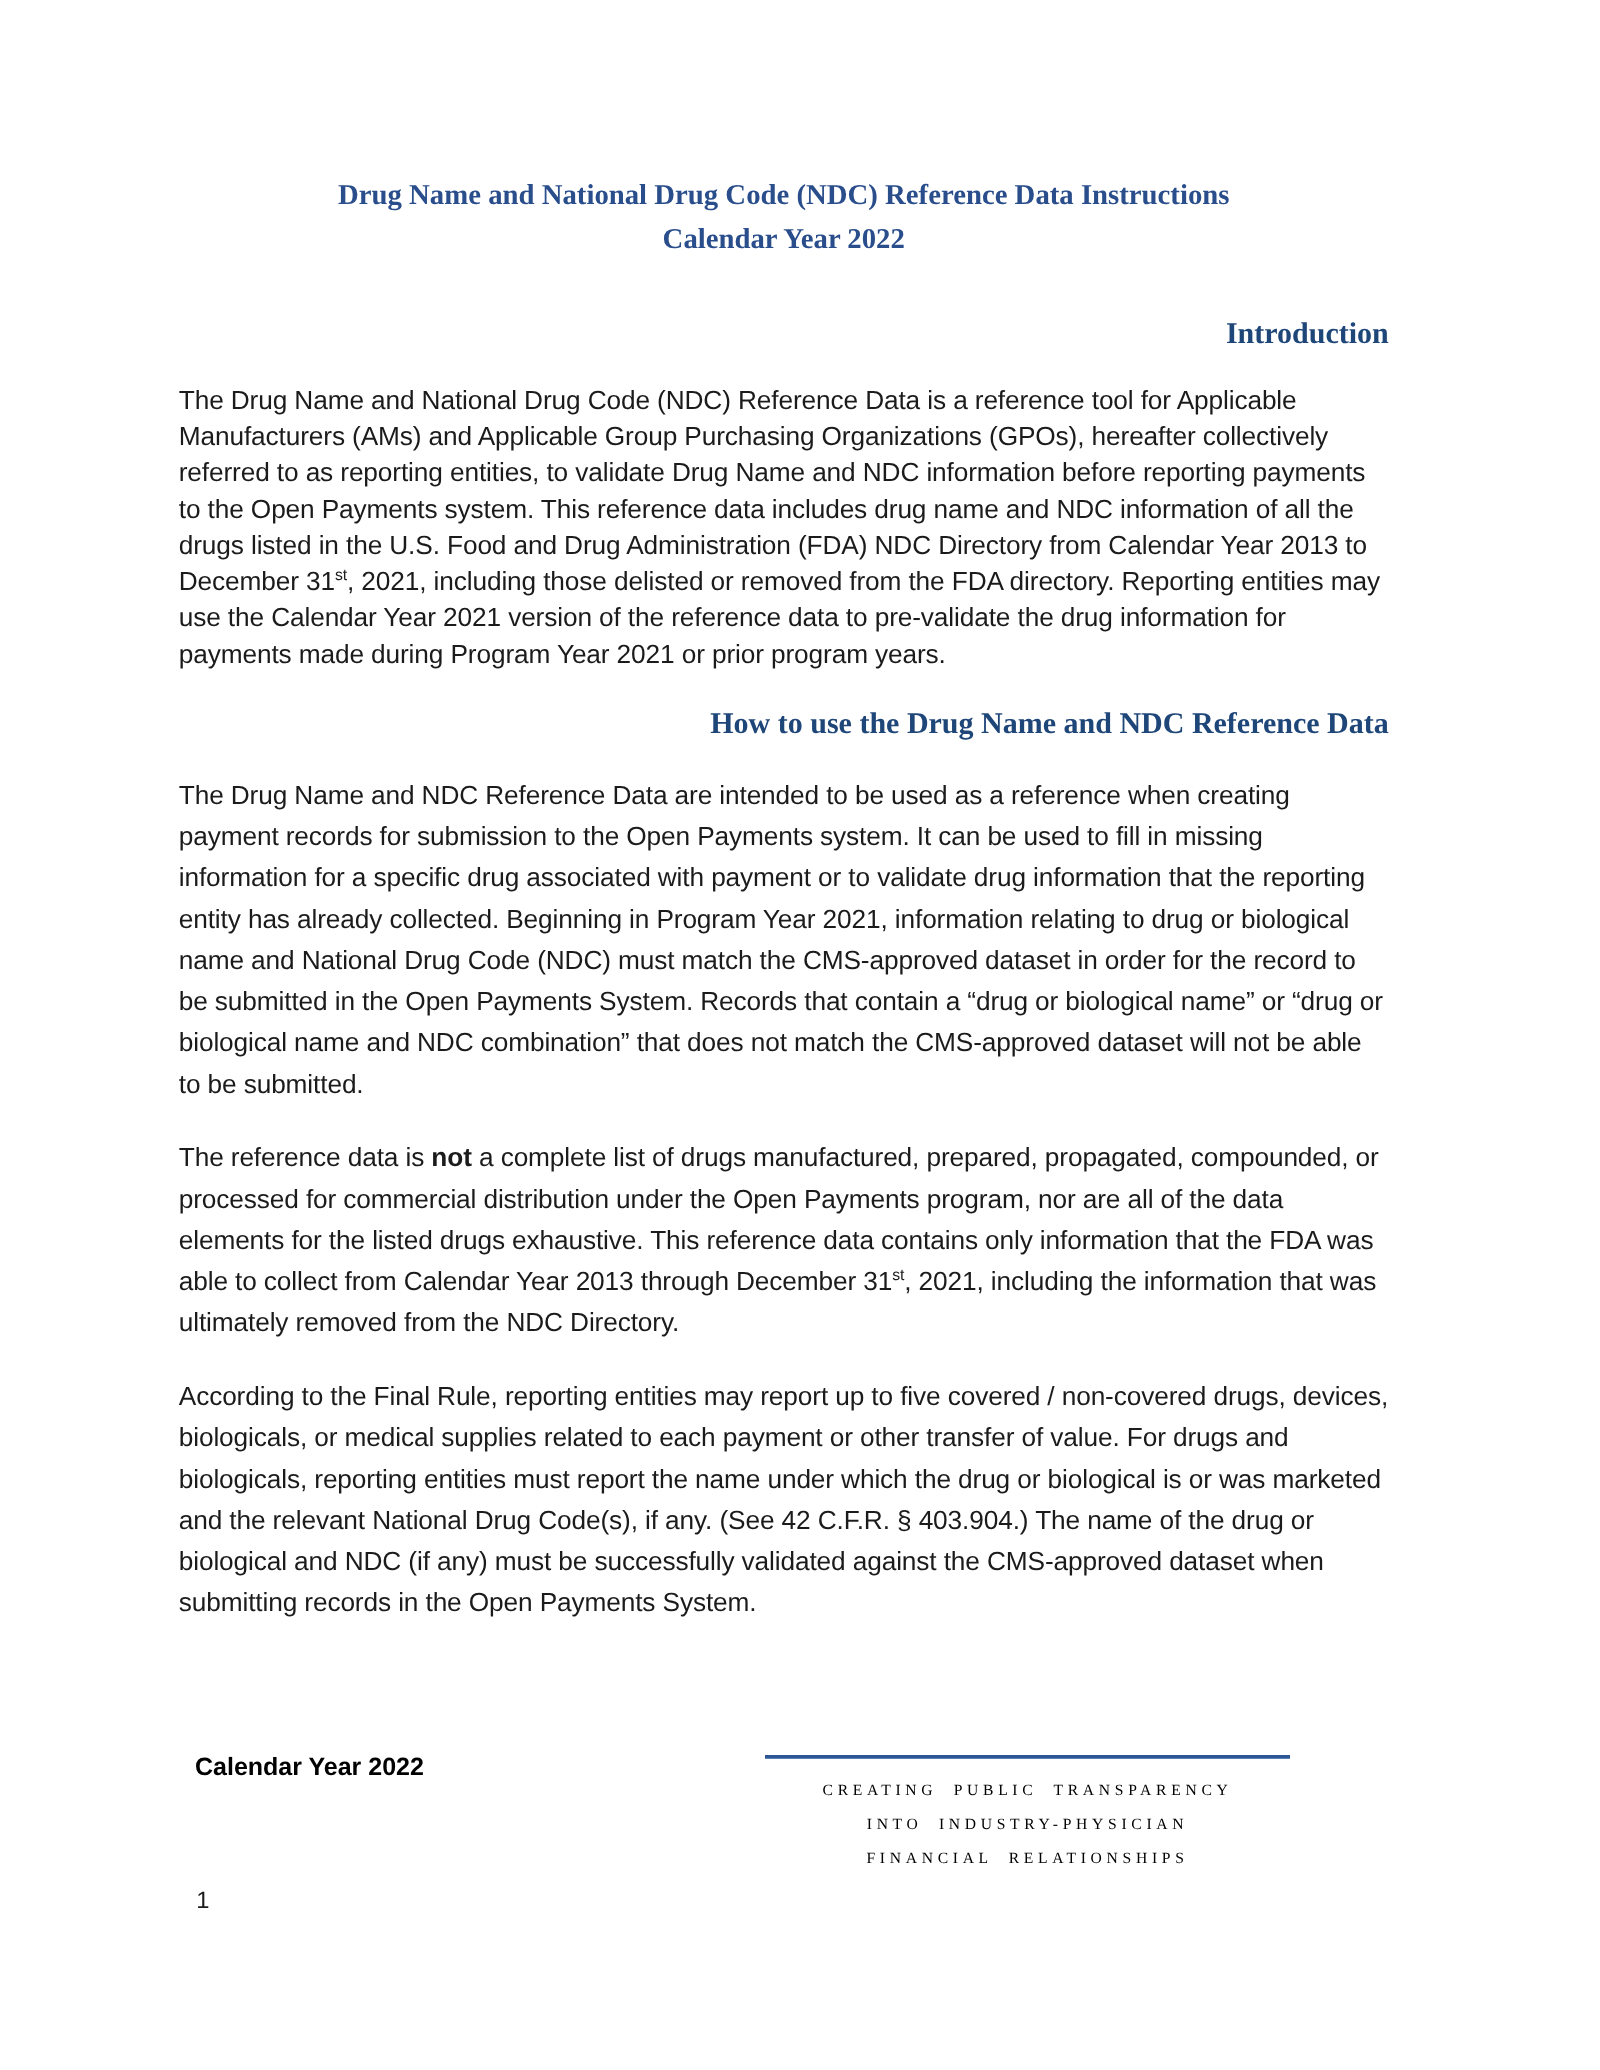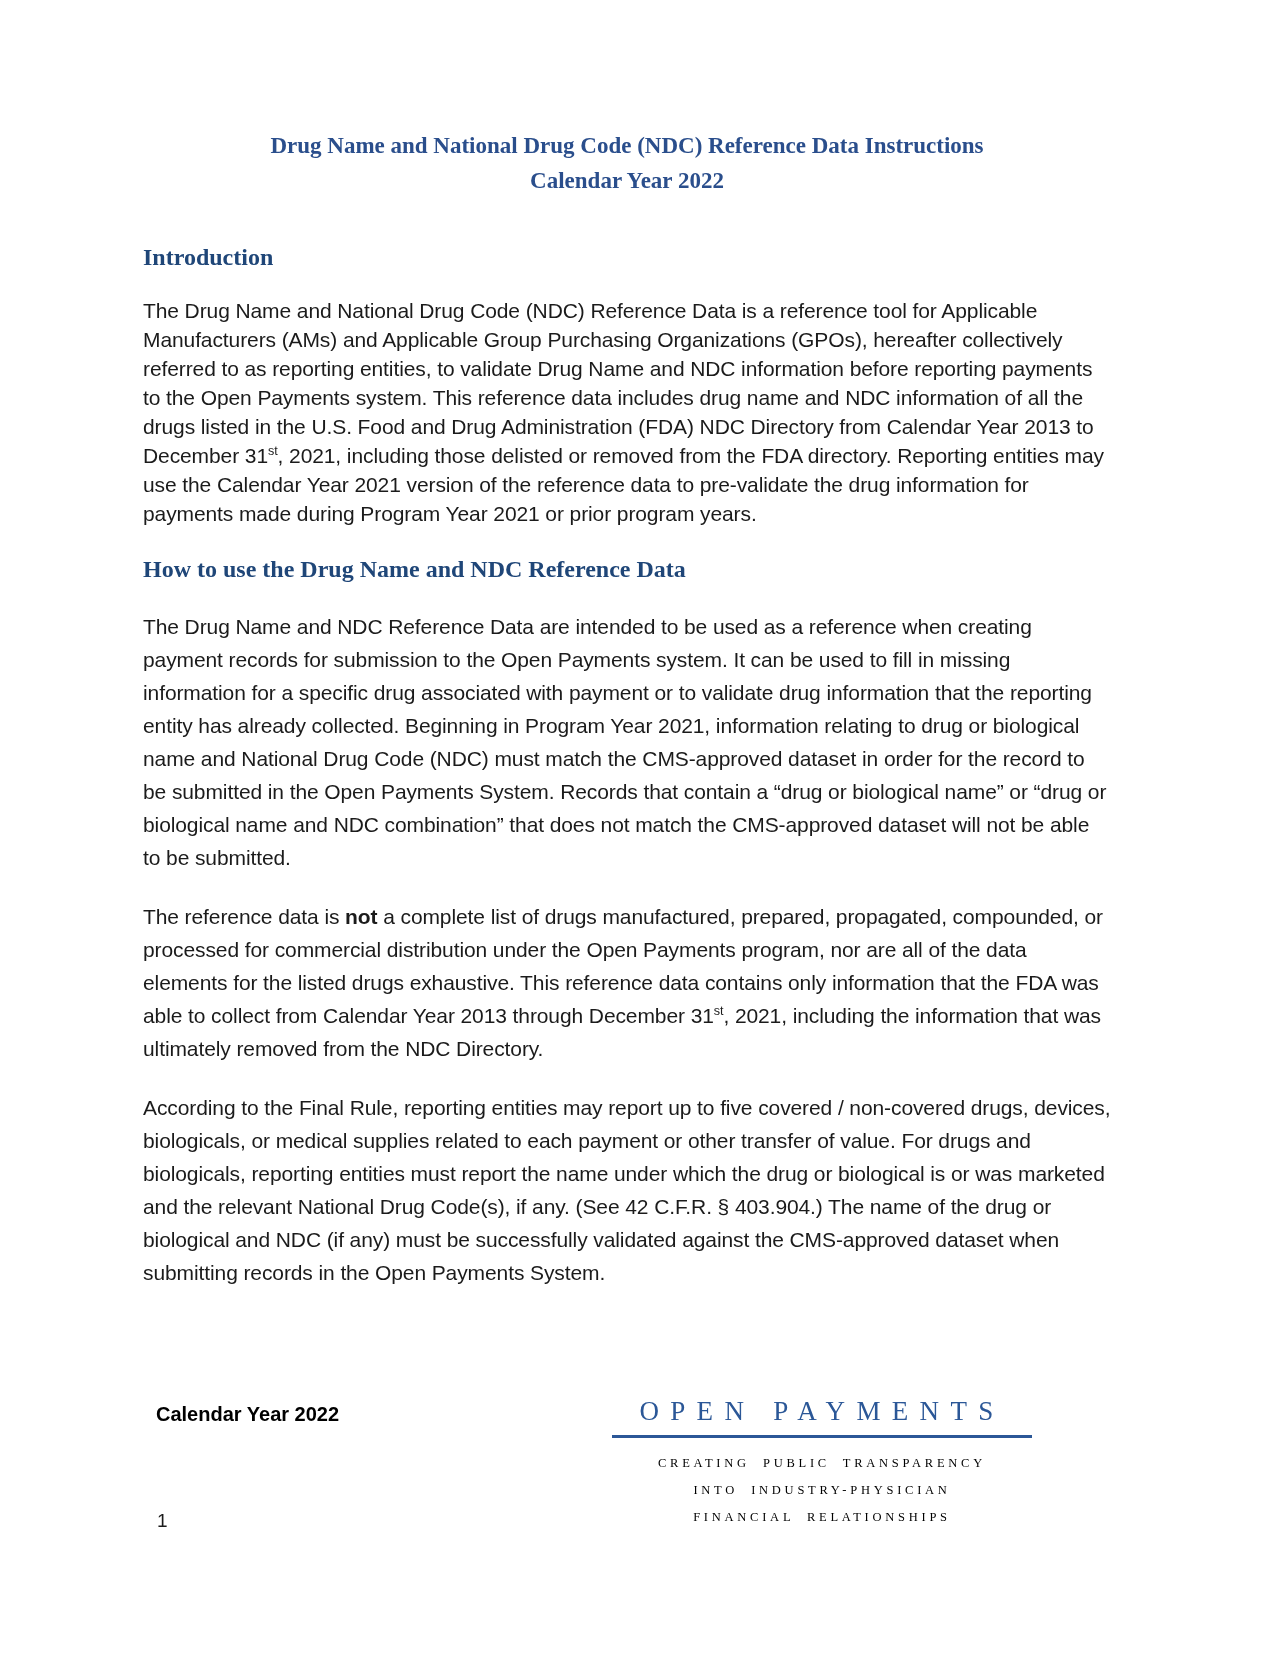--- a/index.html
+++ b/index.html
@@ -17,39 +17,40 @@
   }
   .page {
     position: relative;
     width: 1280px;
     height: 1656px;
     background: #ffffff;
   }
   .content {
     position: absolute;
     left: 143px;
-    top: 128px;
+    top: 138px;
     width: 968px;
   }
   .doc-title {
     text-align: center;
     font-family: "Liberation Serif", "DejaVu Serif", serif;
     font-weight: bold;
     font-size: 23px;
     line-height: 35px;
     color: #2a4e8c;
     margin: 0 0 44px 0;
   }
   h2.sec-heading {
     font-family: "Liberation Serif", "DejaVu Serif", serif;
     font-weight: bold;
     font-size: 24px;
     line-height: 30px;
     color: #1f4678;
     margin: 0 0 24px 0;
+    text-align: right;
   }
   h2.sec-heading.howto {
     margin-bottom: 26px;
   }
   p.body-par {
     margin: 0 0 26px 0;
     font-size: 21px;
     letter-spacing: -0.1px;
   }
   p.lh-tight { line-height: 29px; }
@@ -125,21 +126,20 @@
 
     <p class="body-par lh-loose"><span>The reference data is </span><span class="b">not</span><span> a complete list of drugs manufactured, prepared, propagated, compounded, or processed for commercial distribution under the Open Payments program, nor are all of the data elements for the listed drugs exhaustive. This reference data contains only information that the FDA was able to collect from Calendar Year 2013 through December 31</span><span class="sup">st</span><span>, 2021, including the information that was ultimately removed from the NDC Directory.</span></p>
 
     <p class="body-par lh-loose">According to the Final Rule, reporting entities may report up to five covered / non-covered drugs, devices, biologicals, or medical supplies related to each payment or other transfer of value. For drugs and biologicals, reporting entities must report the name under which the drug or biological is or was marketed and the relevant National Drug Code(s), if any. (See 42 C.F.R. § 403.904.) The name of the drug or biological and NDC (if any) must be successfully validated against the CMS-approved dataset when submitting records in the Open Payments System.</p>
 
   </div>
 
   <div class="footer-label">Calendar Year 2022</div>
 
   <div class="logo">
-    <div class="logo-name">OPEN PAYMENTS</div>
     <div class="logo-rule"></div>
     <div class="logo-tagline">CREATING PUBLIC TRANSPARENCY</div>
     <div class="logo-tagline">INTO INDUSTRY-PHYSICIAN</div>
     <div class="logo-tagline">FINANCIAL RELATIONSHIPS</div>
   </div>
 
   <div class="page-number">1</div>
 </div>
 
 </body></html>

